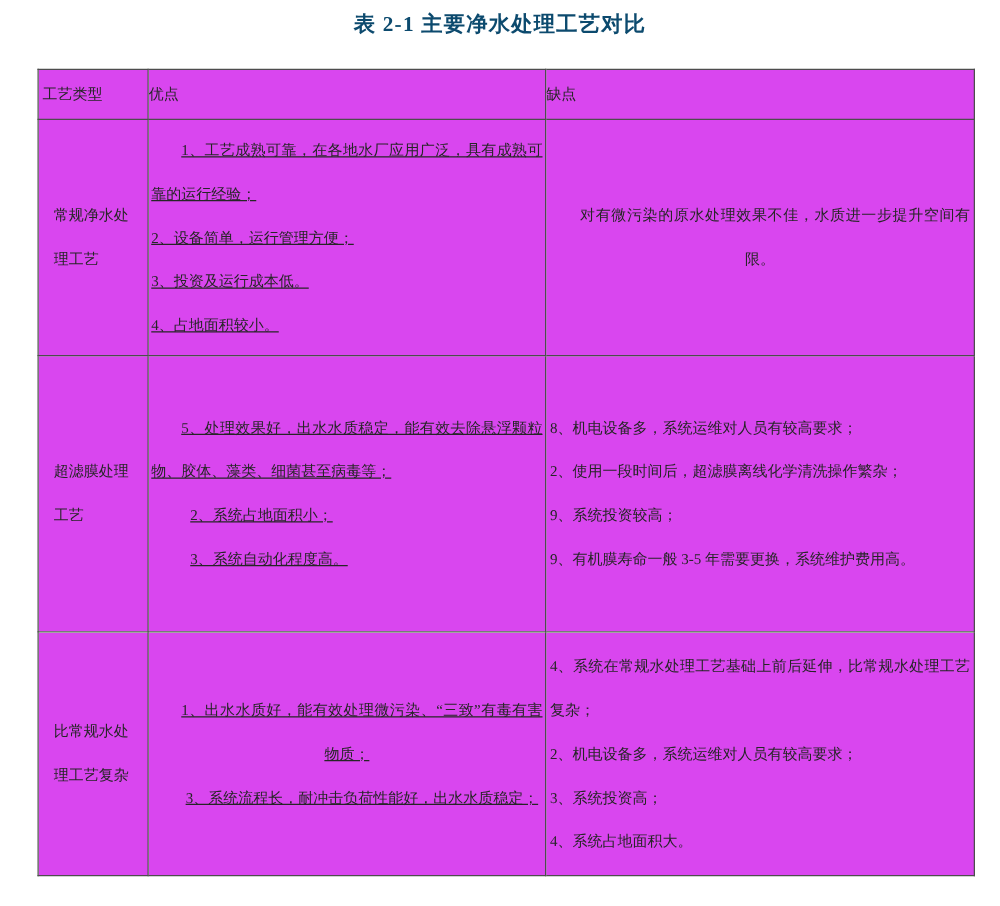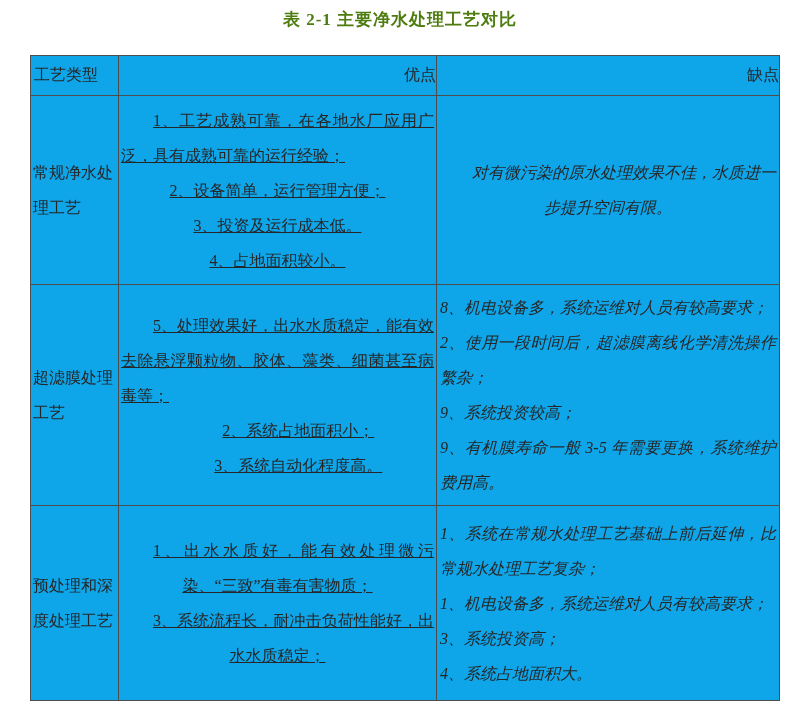--- a/index.html
+++ b/index.html
@@ -14,69 +14,69 @@
     color: #262626;
     overflow: hidden;
   }
   .doc-title {
     margin: 8px 0 0 0;
     font-size: 17px;
     font-weight: 700;
     text-align: center;
     letter-spacing: 1px;
     line-height: 24px;
-    color: #4d7c0f;
+    color: #0c4a6e;
   }
   table.cmp {
     border-collapse: collapse;
     table-layout: fixed;
     margin: 23px 0 0 30px;
     width: 749px;
   }
   .cmp th, .cmp td {
     border: 1.5px solid #4d4d4d;
     vertical-align: middle;
-    font-size: 16px;
+    font-size: 12px;
     font-weight: normal;
     padding: 0;
     overflow: hidden;
-    background: #0ea5e9;
+    background: #d946ef;
   }
   .col-type { width: 88px; }
   .col-adv  { width: 318px; }
   .col-dis  { width: 343px; }
 
   tr.hdr { height: 40px; }
   tr.row-0 { height: 189px; }
   tr.row-1 { height: 221px; }
   tr.row-2 { height: 195px; }
 
   th.h-type { text-align: left; padding-left: 3px; }
-  th.h-adv, th.h-dis { text-align: right; padding-left: 24px; }
+  th.h-adv, th.h-dis { text-align: left; }
 
   td.type-cell {
     text-align: left;
-    padding: 0 2px;
+    padding: 0 12px;
     line-height: 35px;
   }
   td.adv-cell { padding: 0 2px; text-decoration: underline; }
-  td.dis-cell { padding: 0 3px; font-style: italic; }
+  td.dis-cell { padding: 0 3px; }
 
   .cmp p {
     margin: 0;
     line-height: 35px;
   }
   
   .pj  { text-align: justify; text-align-last: left; text-indent: 2em; }
   
   .pjc { text-align: justify; text-align-last: center; text-indent: 2em; }
   
-  .pc  { text-align: center; }
+  .pc  { }
   
-  .pl  { text-align: center; text-indent: 2.6em; }
+  .pl  { text-align: left; text-indent: 2.6em; }
   
   .pd  { text-align: justify; text-align-last: left; }
 </style>
 </head>
 <body>
 
 <div class="page">
 
   <h1 class="doc-title">表 2-1 主要净水处理工艺对比</h1>
 
@@ -116,28 +116,28 @@
       </td>
       <td class="dis-cell">
         <p class="pd">8、机电设备多，系统运维对人员有较高要求；</p>
         <p class="pd">2、使用一段时间后，超滤膜离线化学清洗操作繁杂；</p>
         <p class="pd">9、系统投资较高；</p>
         <p class="pd">9、有机膜寿命一般 3-5 年需要更换，系统维护费用高。</p>
       </td>
     </tr>
 
     <tr class="row-2">
-      <td class="type-cell">预处理和深度处理工艺</td>
+      <td class="type-cell">比常规水处理工艺复杂</td>
       <td class="adv-cell">
         <p class="pjc">1、出水水质好，能有效处理微污染、“三致”有毒有害物质；</p>
         <p class="pjc">3、系统流程长，耐冲击负荷性能好，出水水质稳定；</p>
       </td>
       <td class="dis-cell">
-        <p class="pd">1、系统在常规水处理工艺基础上前后延伸，比常规水处理工艺复杂；</p>
-        <p class="pd">1、机电设备多，系统运维对人员有较高要求；</p>
+        <p class="pd">4、系统在常规水处理工艺基础上前后延伸，比常规水处理工艺复杂；</p>
+        <p class="pd">2、机电设备多，系统运维对人员有较高要求；</p>
         <p class="pd">3、系统投资高；</p>
         <p class="pd">4、系统占地面积大。</p>
       </td>
     </tr>
 
   </tbody>
     </table>
 </div>
 
 </body></html>

